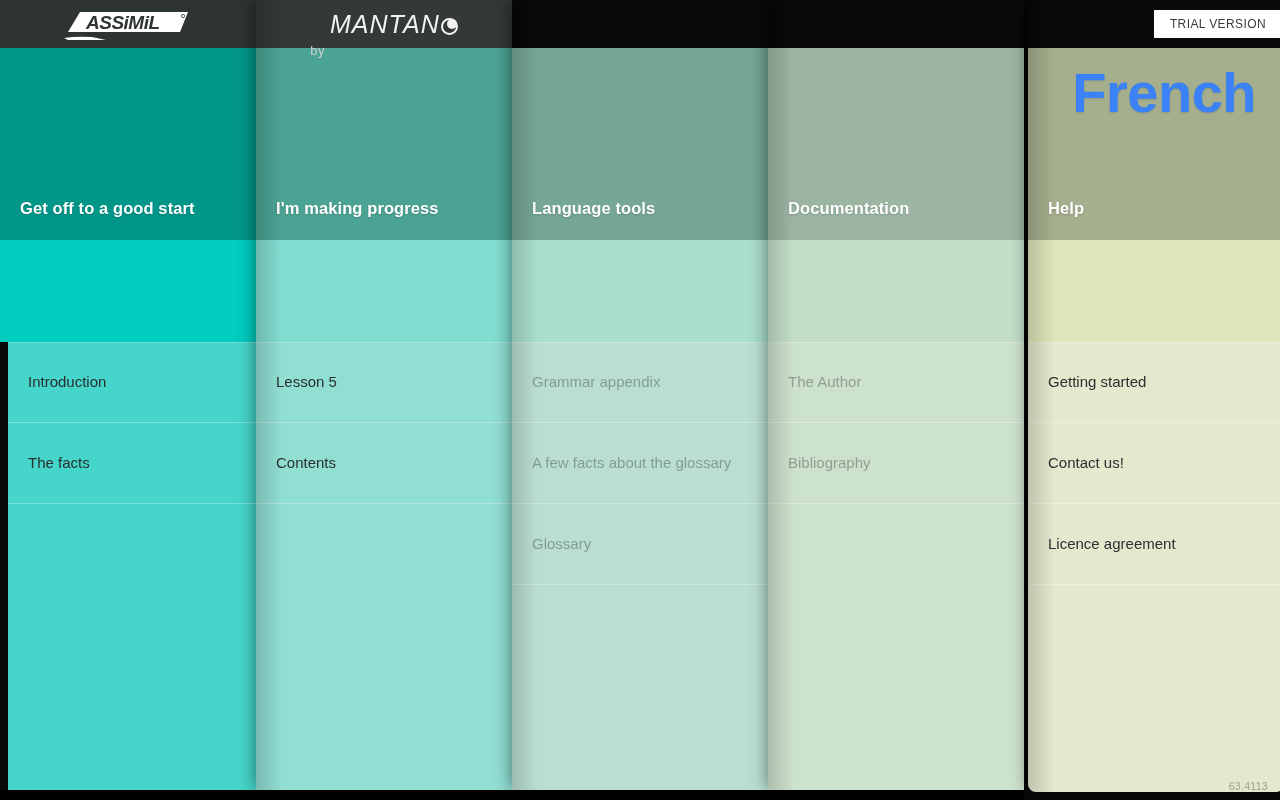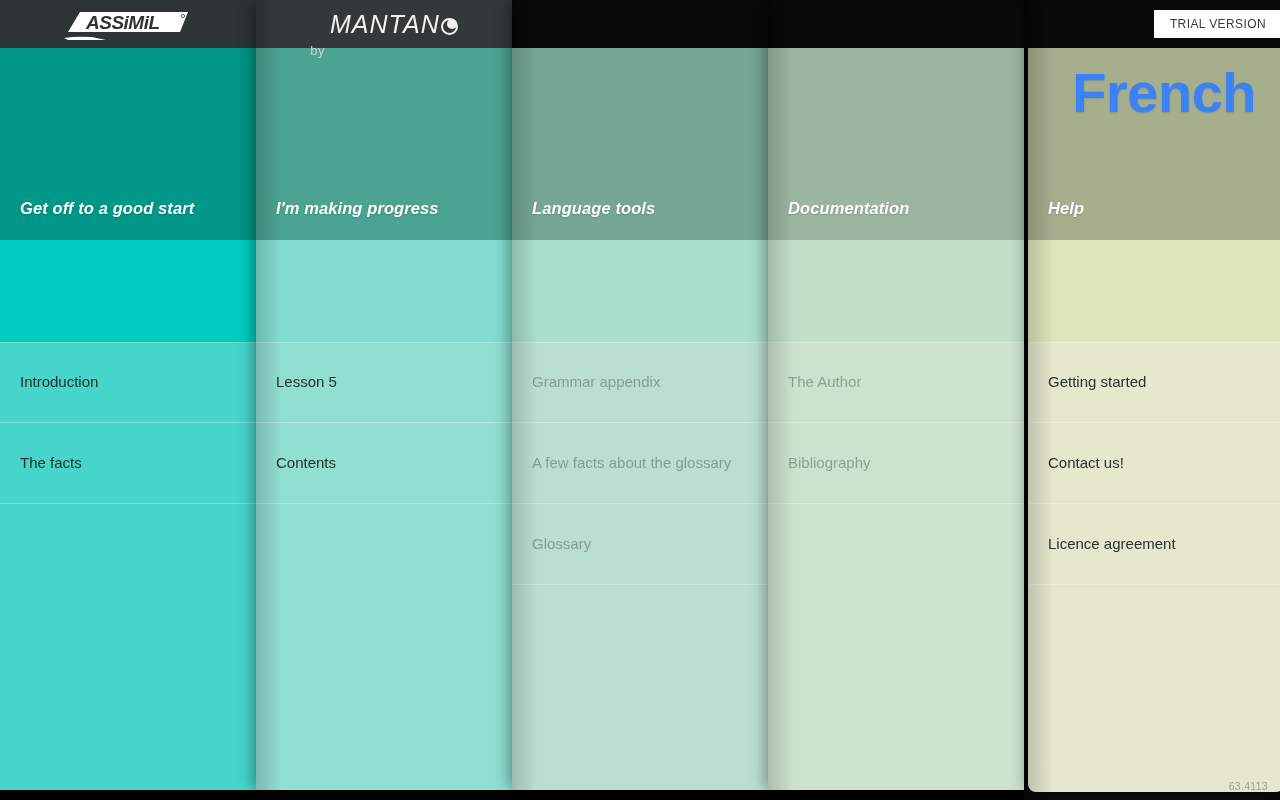--- a/index.html
+++ b/index.html
@@ -52,21 +52,21 @@
   }
   
   .body {
     position:absolute; left:0; top:342px;
     width:100%; bottom:0;
   }
 
   
   .c1 .head  { background:#009688; }
   .c1 .band  { background:#00ccbf; }
-  .c1 .body  { background:#46d5ca; }
+  .c1 .body  { background:#46d5ca;margin-left:8px; }
 
   .c2 .head  { background:#4ba394; }
   .c2 .band  { background:#82ddd0; }
   .c2 .body  { background:#91ded3; }
 
   .c3 .head  { background:#76a794; }
   .c3 .band  { background:#aadfcb; }
   .c3 .body  { background:#badfd0; }
 
   .c4 .head  { background:#9cb5a3; }
@@ -151,21 +151,20 @@
 
   
   .col-title {
     position:absolute;
     left:20px; bottom:22px;
     color:#ffffff;
     font-size:16.5px;
     font-weight:bold;
     letter-spacing:0.1px;
     text-shadow:0 1px 2px rgba(0,0,0,0.18);
-    font-style:italic;
   }
 
   
   .list { position:relative; width:100%; }
   .item {
     position:relative;
     height:81px;
     display:flex;
     align-items:center;
     padding-left:20px;

